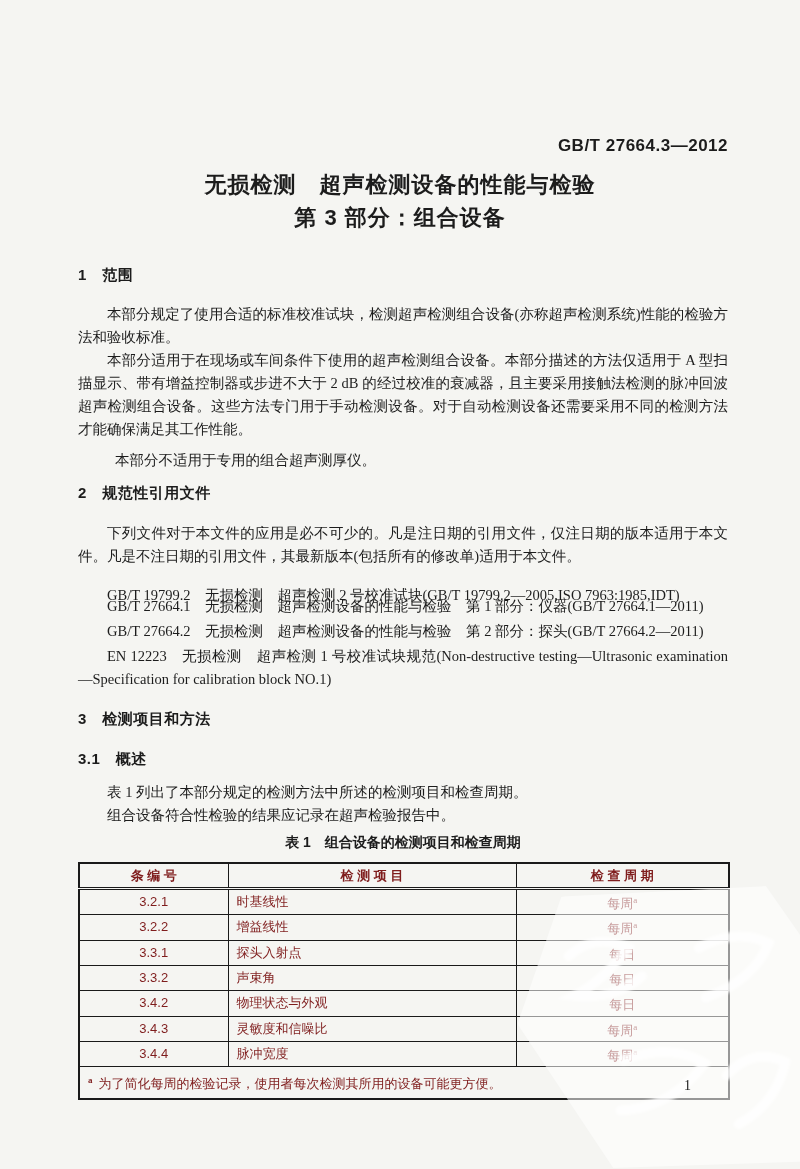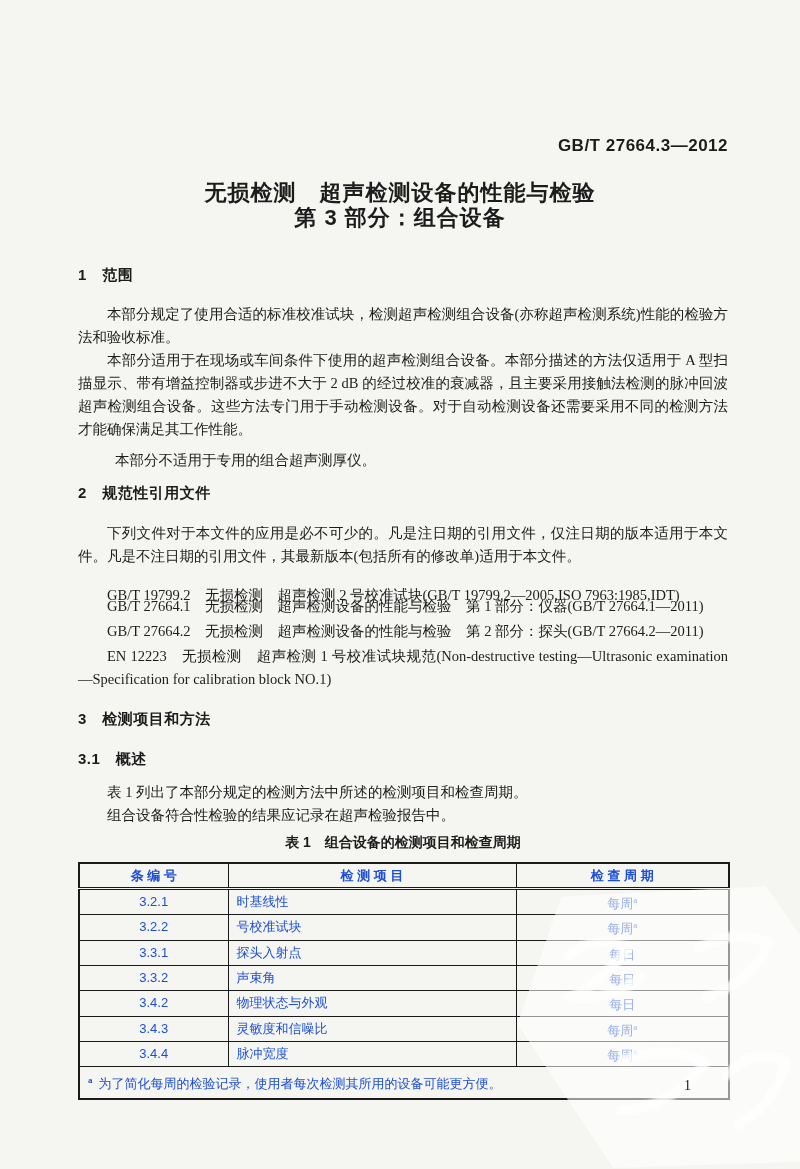--- a/index.html
+++ b/index.html
@@ -15,21 +15,21 @@
   .doc-number{
     top:96px;text-align:right;
     font-family:"Liberation Sans","DejaVu Sans",sans-serif;
     font-weight:bold;font-size:17px;letter-spacing:.5px;margin-top:40px;
   }
   .title-line{
     left:0;width:800px;text-align:center;
     font-family:"Liberation Sans","DejaVu Sans",sans-serif;
     font-weight:bold;font-size:22px;letter-spacing:1px;
   }
-  .title-1{top:170px;margin-top:8px;}
+  .title-1{top:170px;}
   .title-2{top:203px;}
   .sec-heading{
     font-family:"Liberation Sans","DejaVu Sans",sans-serif;
     font-weight:bold;font-size:15px;letter-spacing:.5px;
   }
   .h-s1{top:266px;}
   .h-s2{top:484px;}
   .h-s3{top:710px;}
   .h-s31{top:750px;}
   .body-p{
@@ -47,21 +47,21 @@
   .s31p1{top:781px;}
   .s31p2{top:804px;}
   .tbl-caption{
     top:834px;text-align:center;
     font-family:"Liberation Sans","DejaVu Sans",sans-serif;
     font-weight:bold;font-size:14px;
   }
   .tbl-wrap{top:862px;}
   table.t1{
     border-collapse:collapse;table-layout:fixed;width:650px;
-    font-size:13px;color:#1d4ed8;
+    font-size:13px;color:#7f1d1d;
   }
   table.t1 col.c1{width:149px;}
   table.t1 col.c2{width:288px;}
   table.t1 col.c3{width:213px;}
   table.t1{border:2px solid #1a1a1a;}
   table.t1 th, table.t1 td{
     border:1px solid #1a1a1a;
     height:21px;padding:1px 8px;line-height:18px;
     background:transparent;
   }
@@ -138,21 +138,21 @@
         </tr>
       </thead>
       <tbody>
         <tr>
           <td class="cell-clause">3.2.1</td>
           <td class="cell-item">时基线性</td>
           <td class="cell-period"><span>每周</span><sup>a</sup></td>
         </tr>
         <tr>
           <td class="cell-clause">3.2.2</td>
-          <td class="cell-item">号校准试块</td>
+          <td class="cell-item">增益线性</td>
           <td class="cell-period"><span>每周</span><sup>a</sup></td>
         </tr>
         <tr>
           <td class="cell-clause">3.3.1</td>
           <td class="cell-item">探头入射点</td>
           <td class="cell-period"><span>每日</span><sup></sup></td>
         </tr>
         <tr>
           <td class="cell-clause">3.3.2</td>
           <td class="cell-item">声束角</td>

